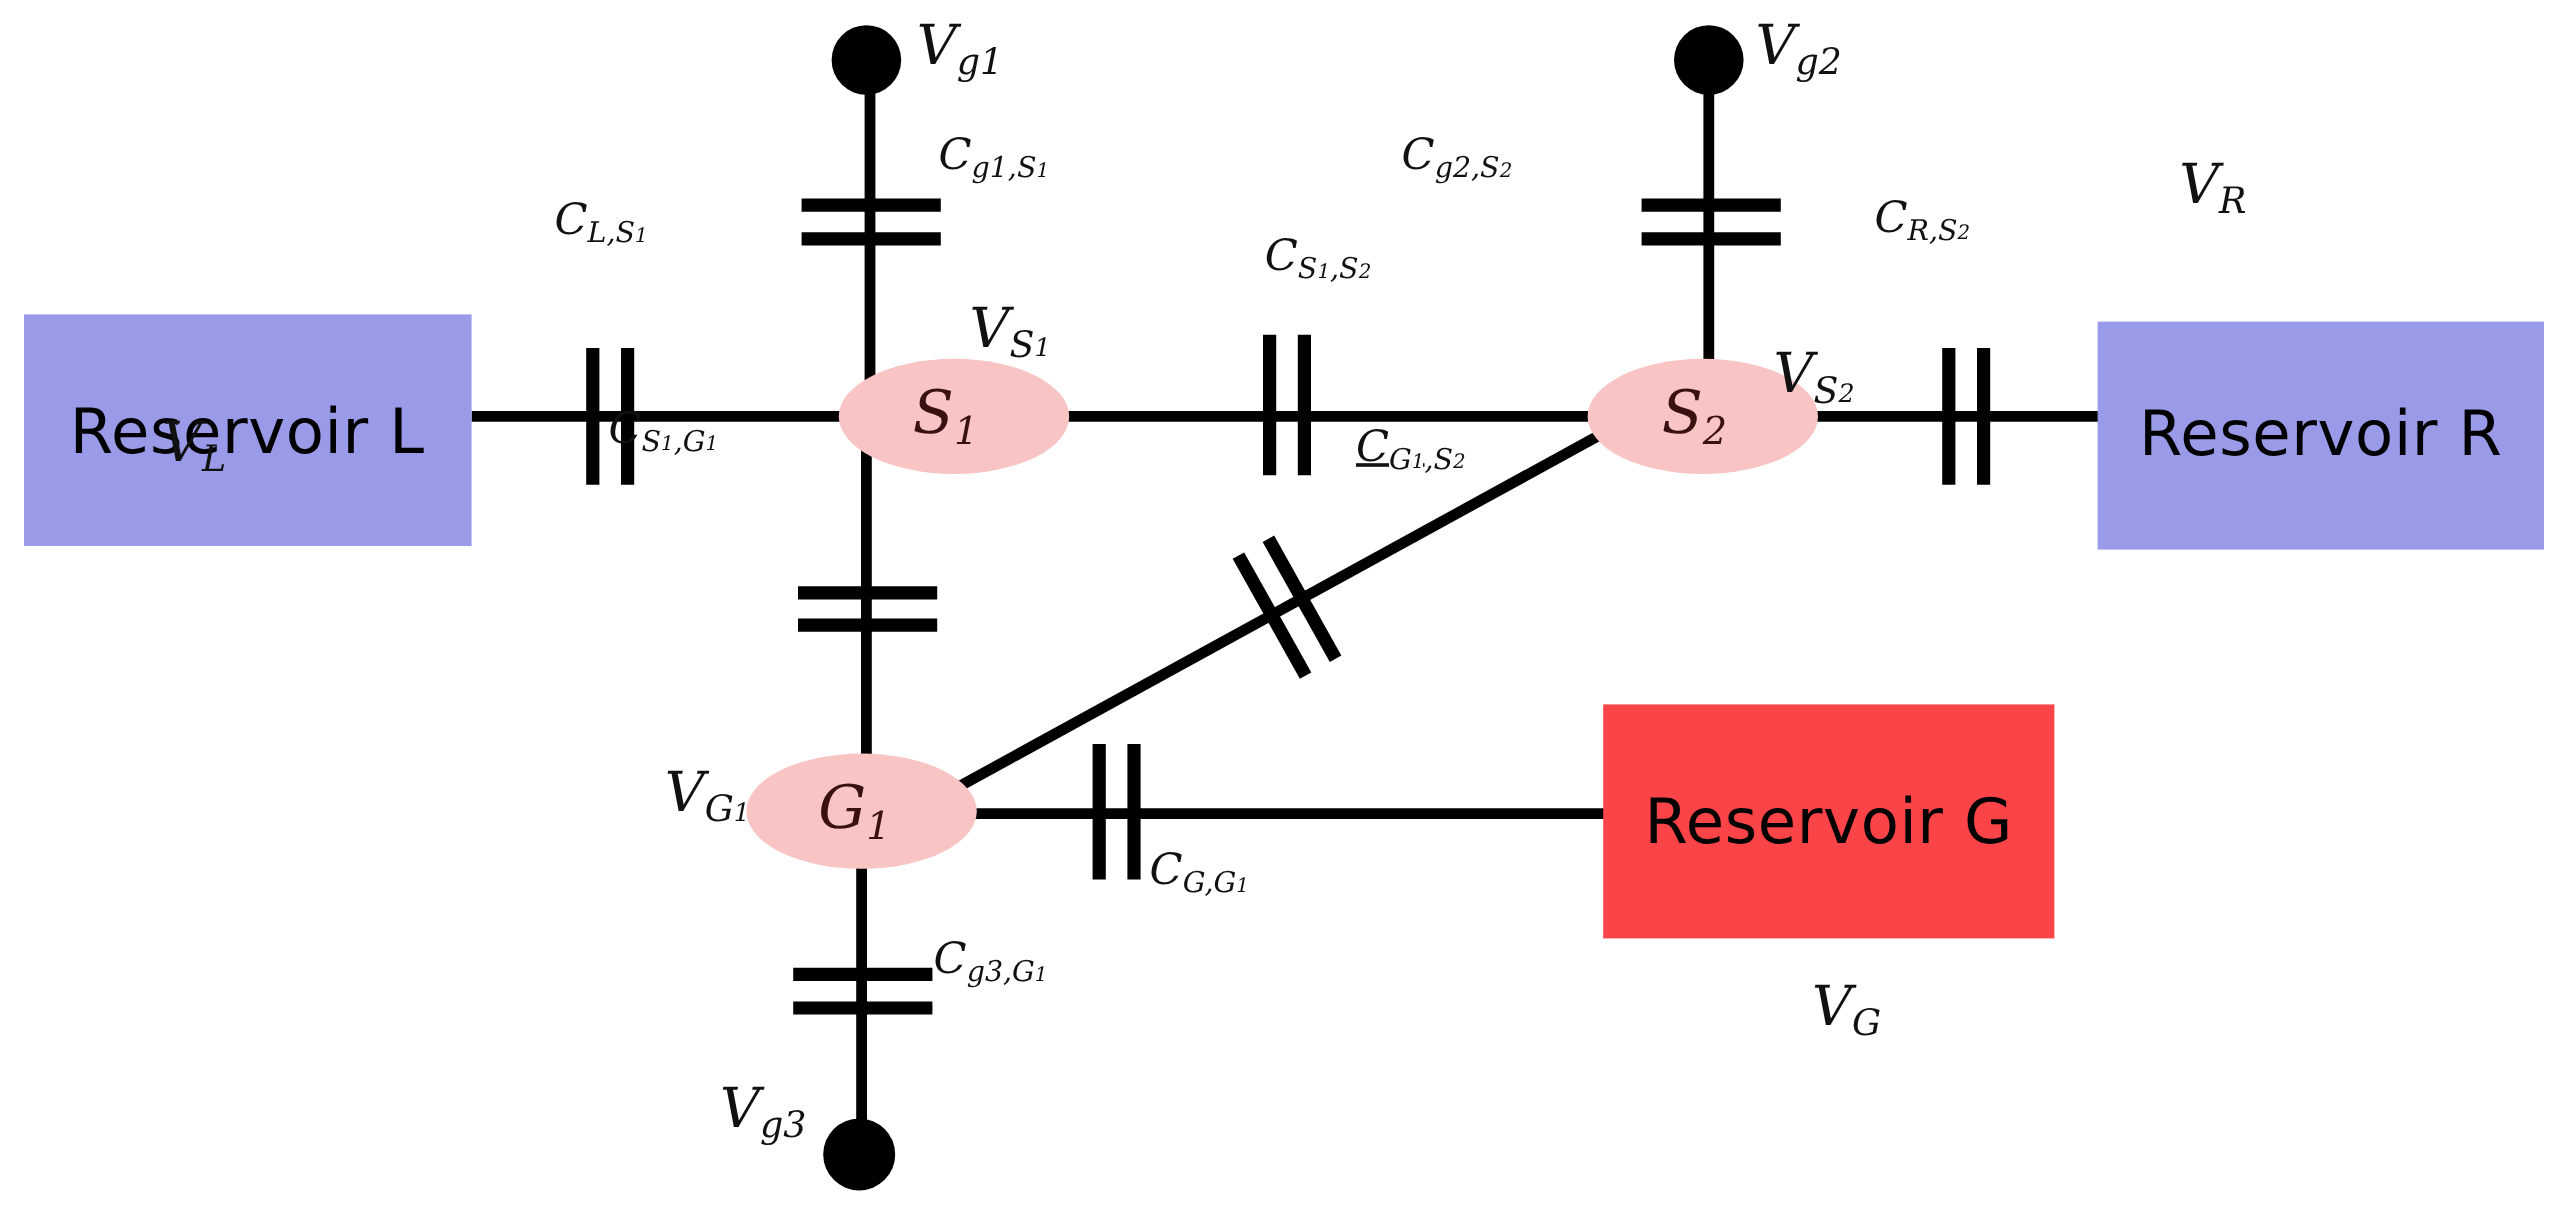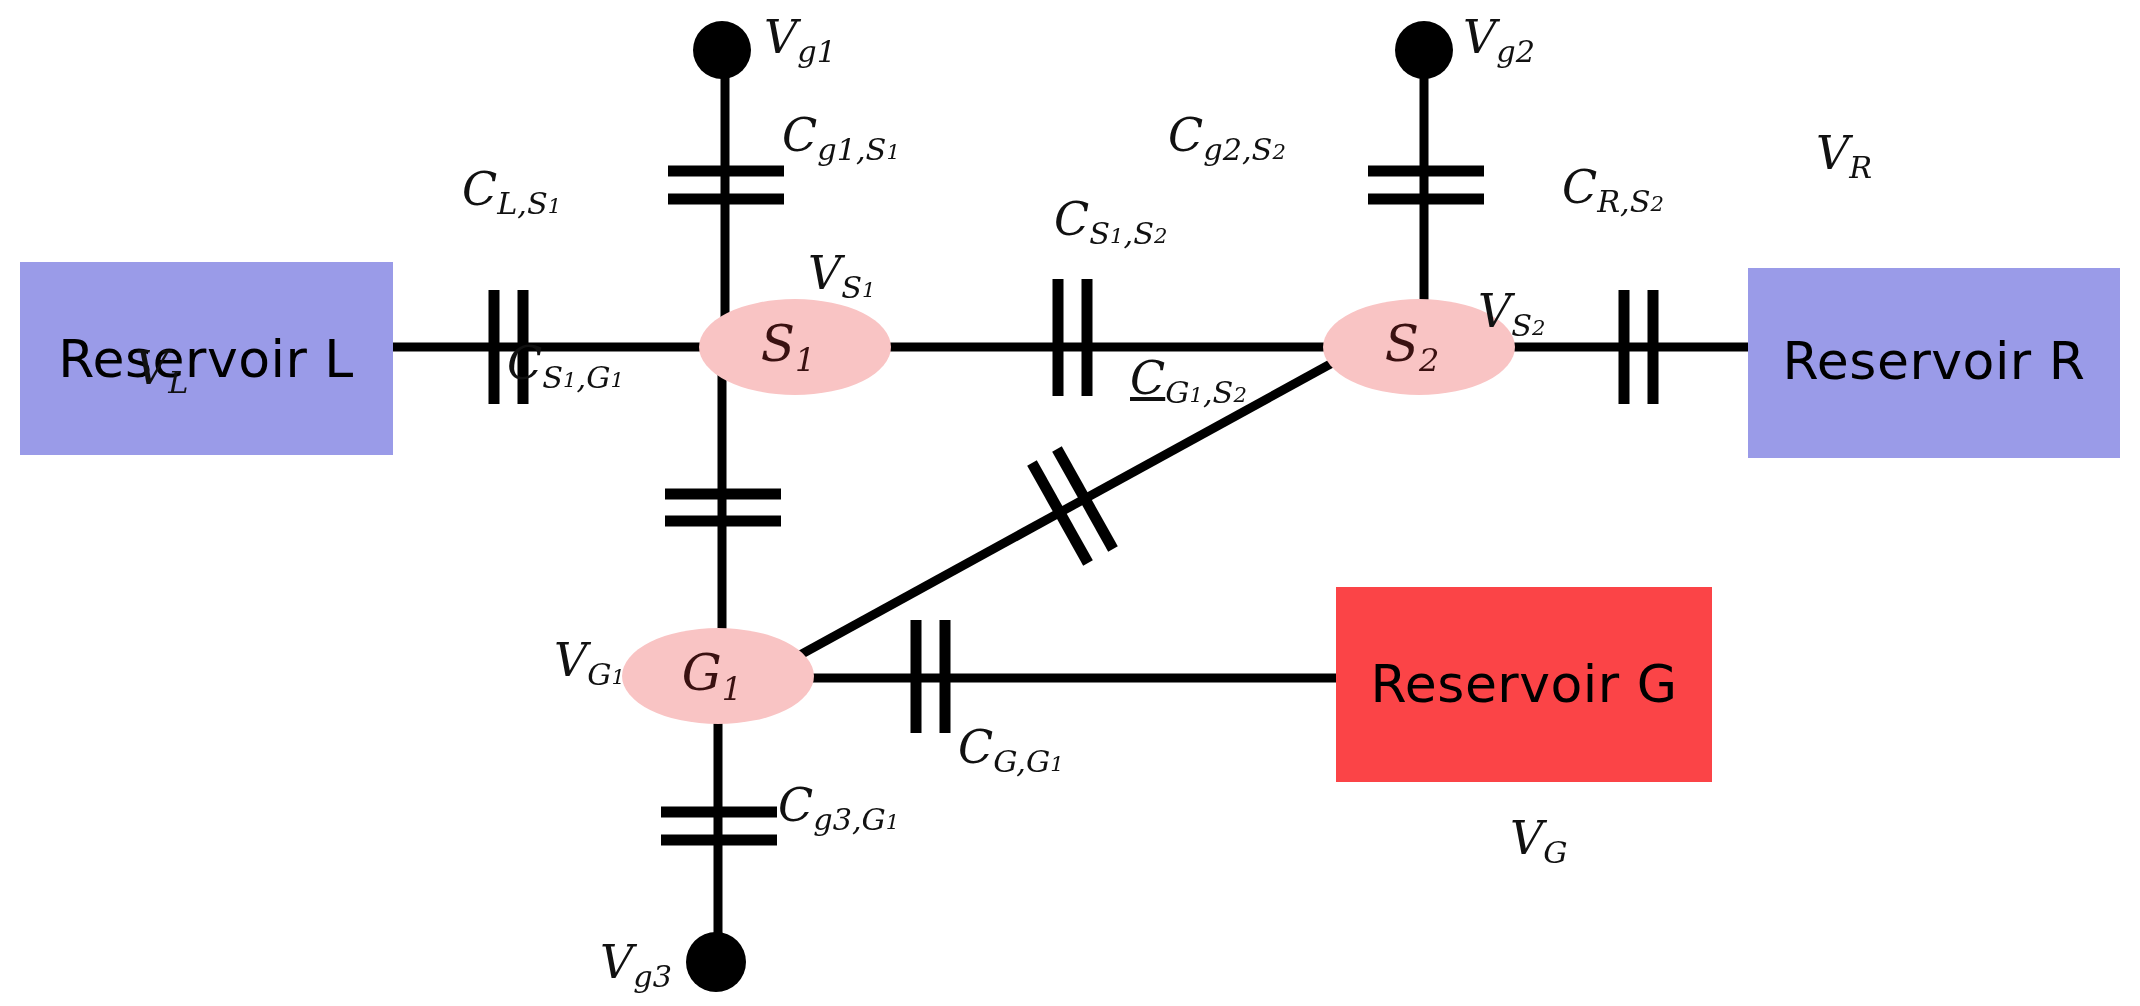--- a/index.html
+++ b/index.html
@@ -12,21 +12,21 @@
   .node-ell{stroke:none;}
   .dot{fill:#000;stroke:none;}
   .resv-label{font-family:"DejaVu Sans",sans-serif;font-size:52px;font-weight:500;fill:#000;
               text-anchor:middle;dominant-baseline:middle;letter-spacing:0.5px;}
   .node-label{font-family:"DejaVu Serif",serif;font-style:italic;font-size:50px;fill:#3a1111;
               text-anchor:middle;dominant-baseline:middle;}
   .math{position:absolute;font-family:"DejaVu Serif",serif;font-style:italic;
         color:#111;white-space:nowrap;line-height:1;}
   .math .sub{font-size:0.66em;font-style:italic;vertical-align:-0.28em;letter-spacing:0;}
   .math .sub2{font-size:0.46em;font-style:italic;vertical-align:-0.38em;}
-  .cap-label{font-size:46px;}
+  .cap-label{font-size:36px;}
   .volt-label{font-size:46px;text-align:right;}
 </style>
 </head>
 <body>
 
 <div id="stage">
 
   <svg id="circuit" viewBox="0 0 2140 1006">
 
     <line class="wire" x1="393" y1="347" x2="700" y2="347"></line>
@@ -120,21 +120,21 @@
   </svg>
 
   <div class="math volt-label" style="left:764px; top:14px;">
     <span>V</span><span class="sub">g1</span>
   </div>
 
   <div class="math volt-label" style="left:1463px; top:14px;">
     <span>V</span><span class="sub">g2</span>
   </div>
 
-  <div class="math volt-label" style="left:600px; top:900px;margin-top:39px;">
+  <div class="math volt-label" style="left:600px; top:900px;">
     <span>V</span><span class="sub">g3</span>
   </div>
 
   <div class="math cap-label" style="left:782px; top:112px;">
     <span>C</span><span class="sub">g1,S</span><span class="sub2">1</span>
   </div>
 
   <div class="math cap-label" style="left:1168px; top:112px;">
     <span>C</span><span class="sub">g2,S</span><span class="sub2">2</span>
   </div>
@@ -172,21 +172,21 @@
   </div>
 
   <div class="math cap-label" style="left:1130px; top:355px;text-decoration:underline;">
     <span>C</span><span class="sub">G</span><span class="sub2">1</span><span class="sub">,S</span><span class="sub2">2</span>
   </div>
 
   <div class="math volt-label" style="left:554px; top:637px;">
     <span>V</span><span class="sub">G</span><span class="sub2">1</span>
   </div>
 
-  <div class="math cap-label" style="left:958px; top:724px;">
+  <div class="math cap-label" style="left:958px; top:708px;">
     <span>C</span><span class="sub">G,G</span><span class="sub2">1</span>
   </div>
 
   <div class="math cap-label" style="left:778px; top:782px;">
     <span>C</span><span class="sub">g3,G</span><span class="sub2">1</span>
   </div>
 
   <div class="math volt-label" style="left:1498px; top:815px;margin-left:12px;">
     <span>V</span><span class="sub">G</span>
   </div>

